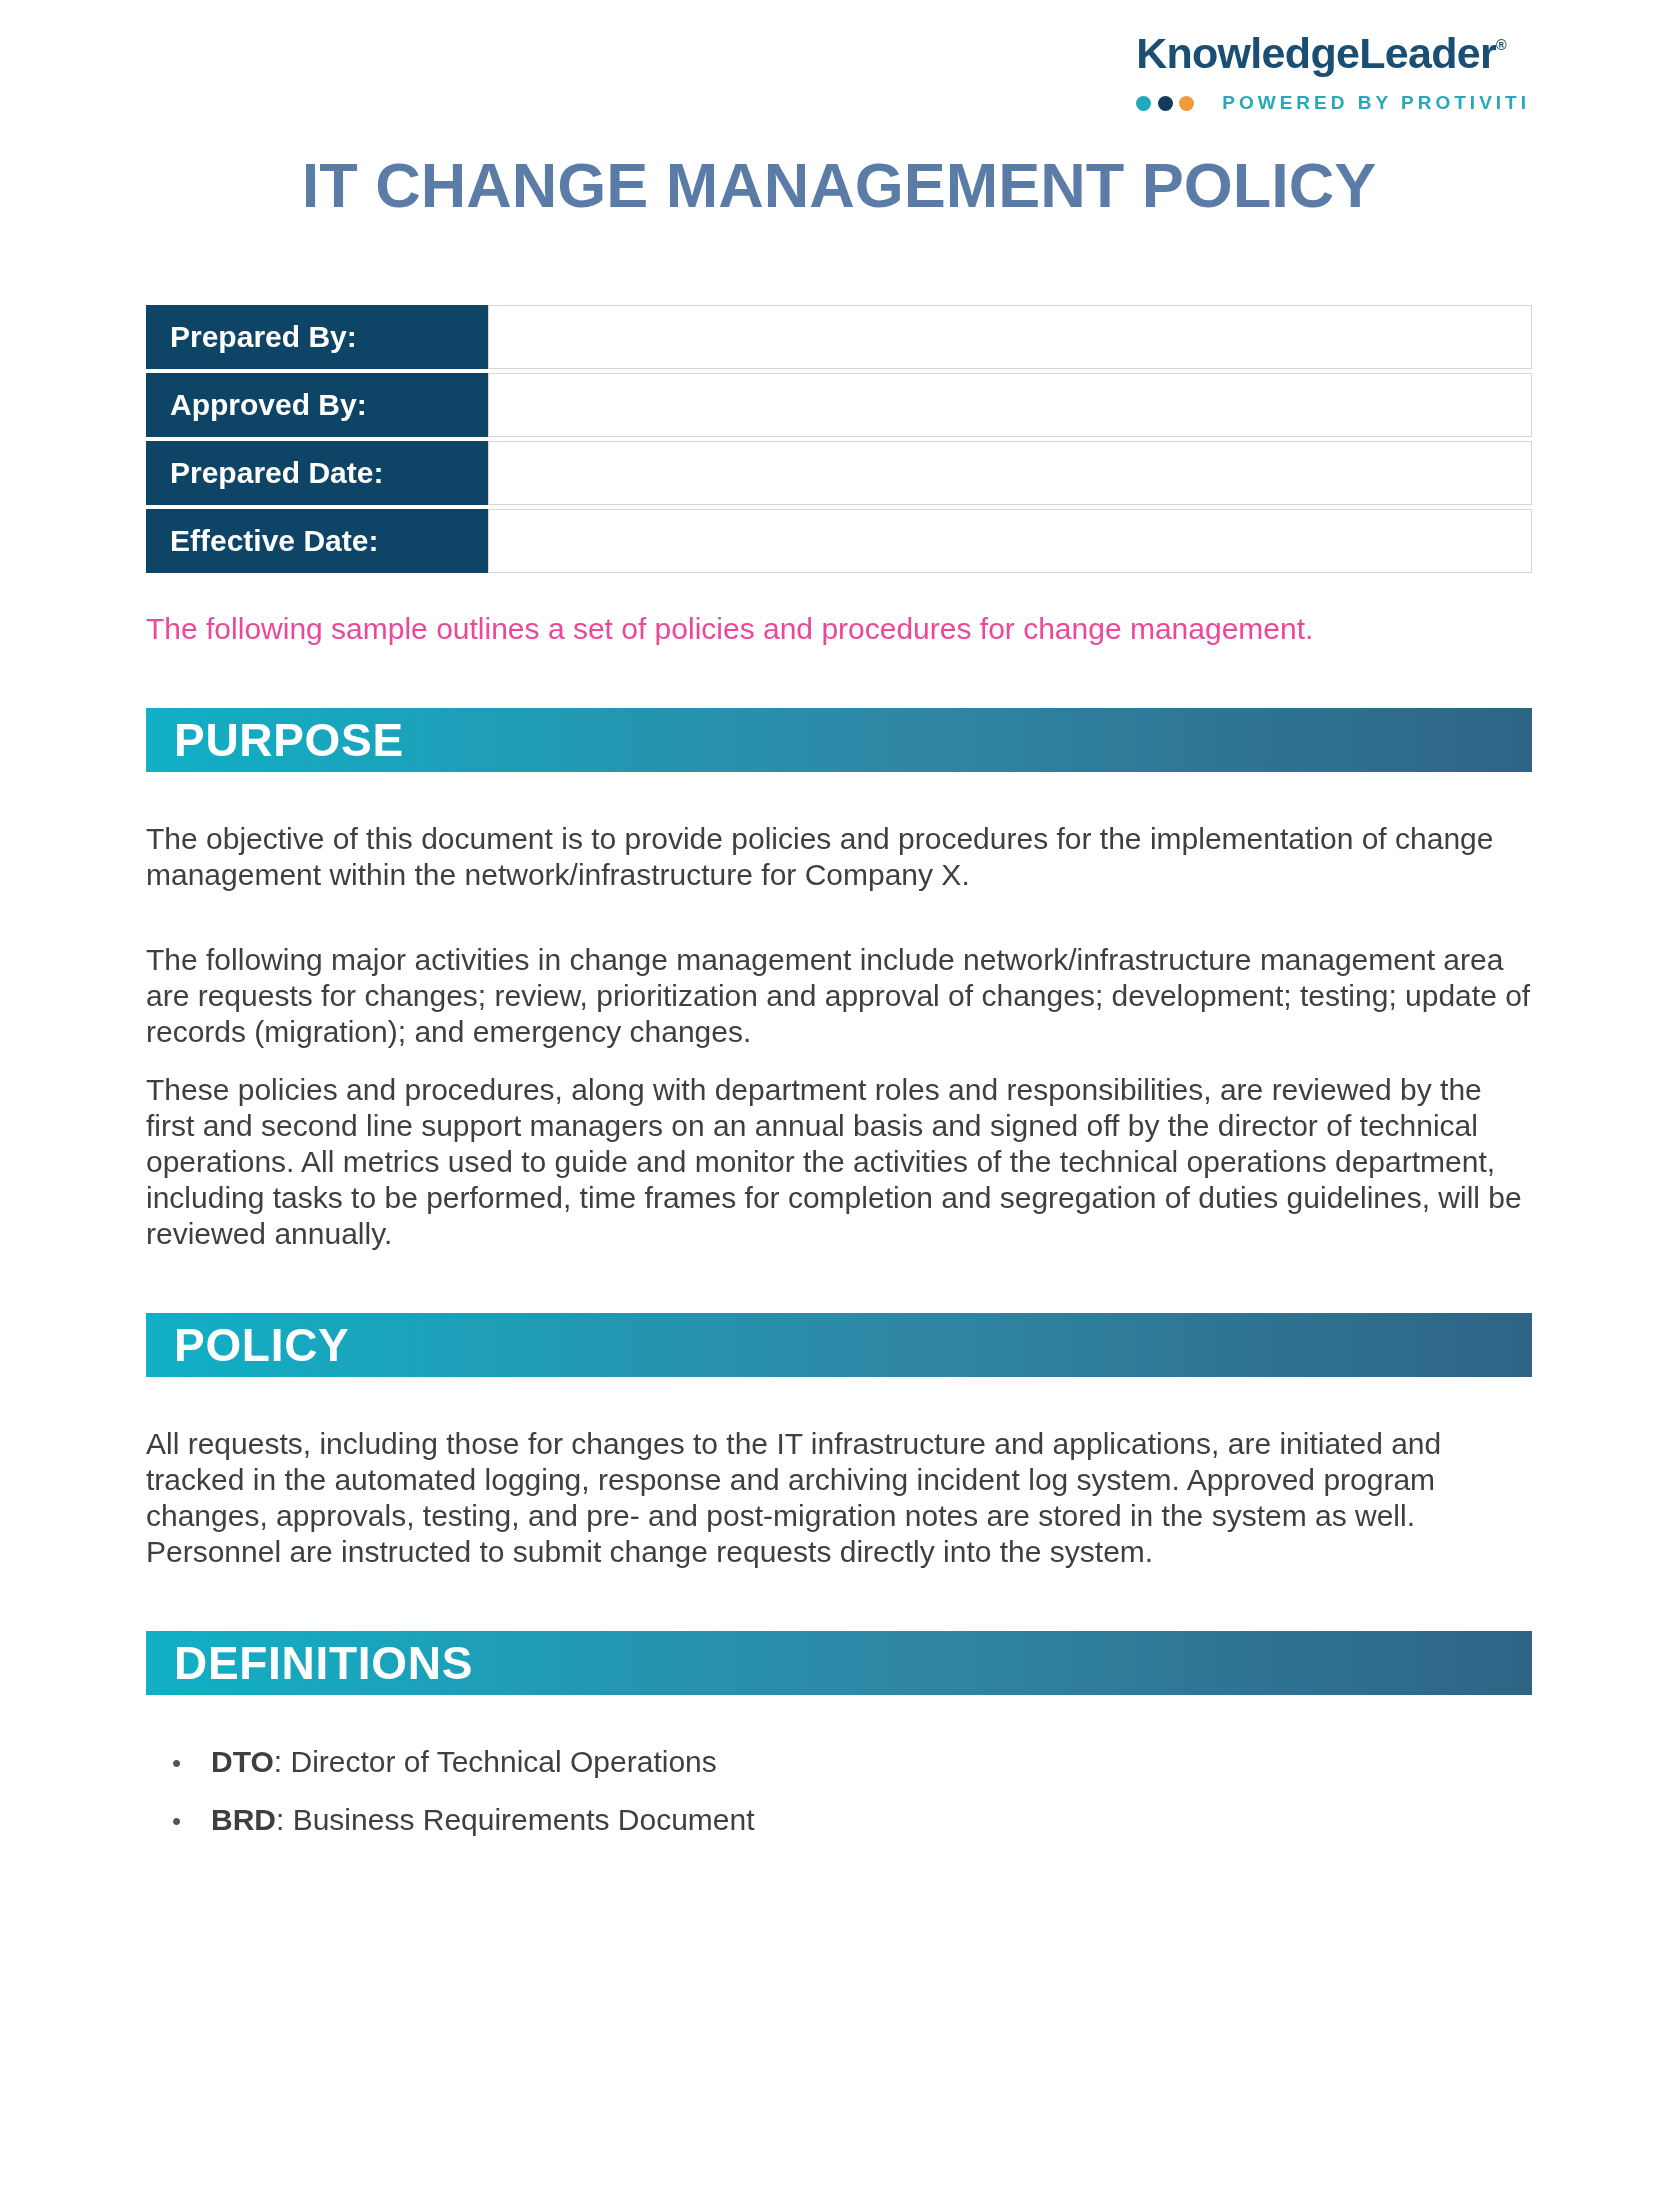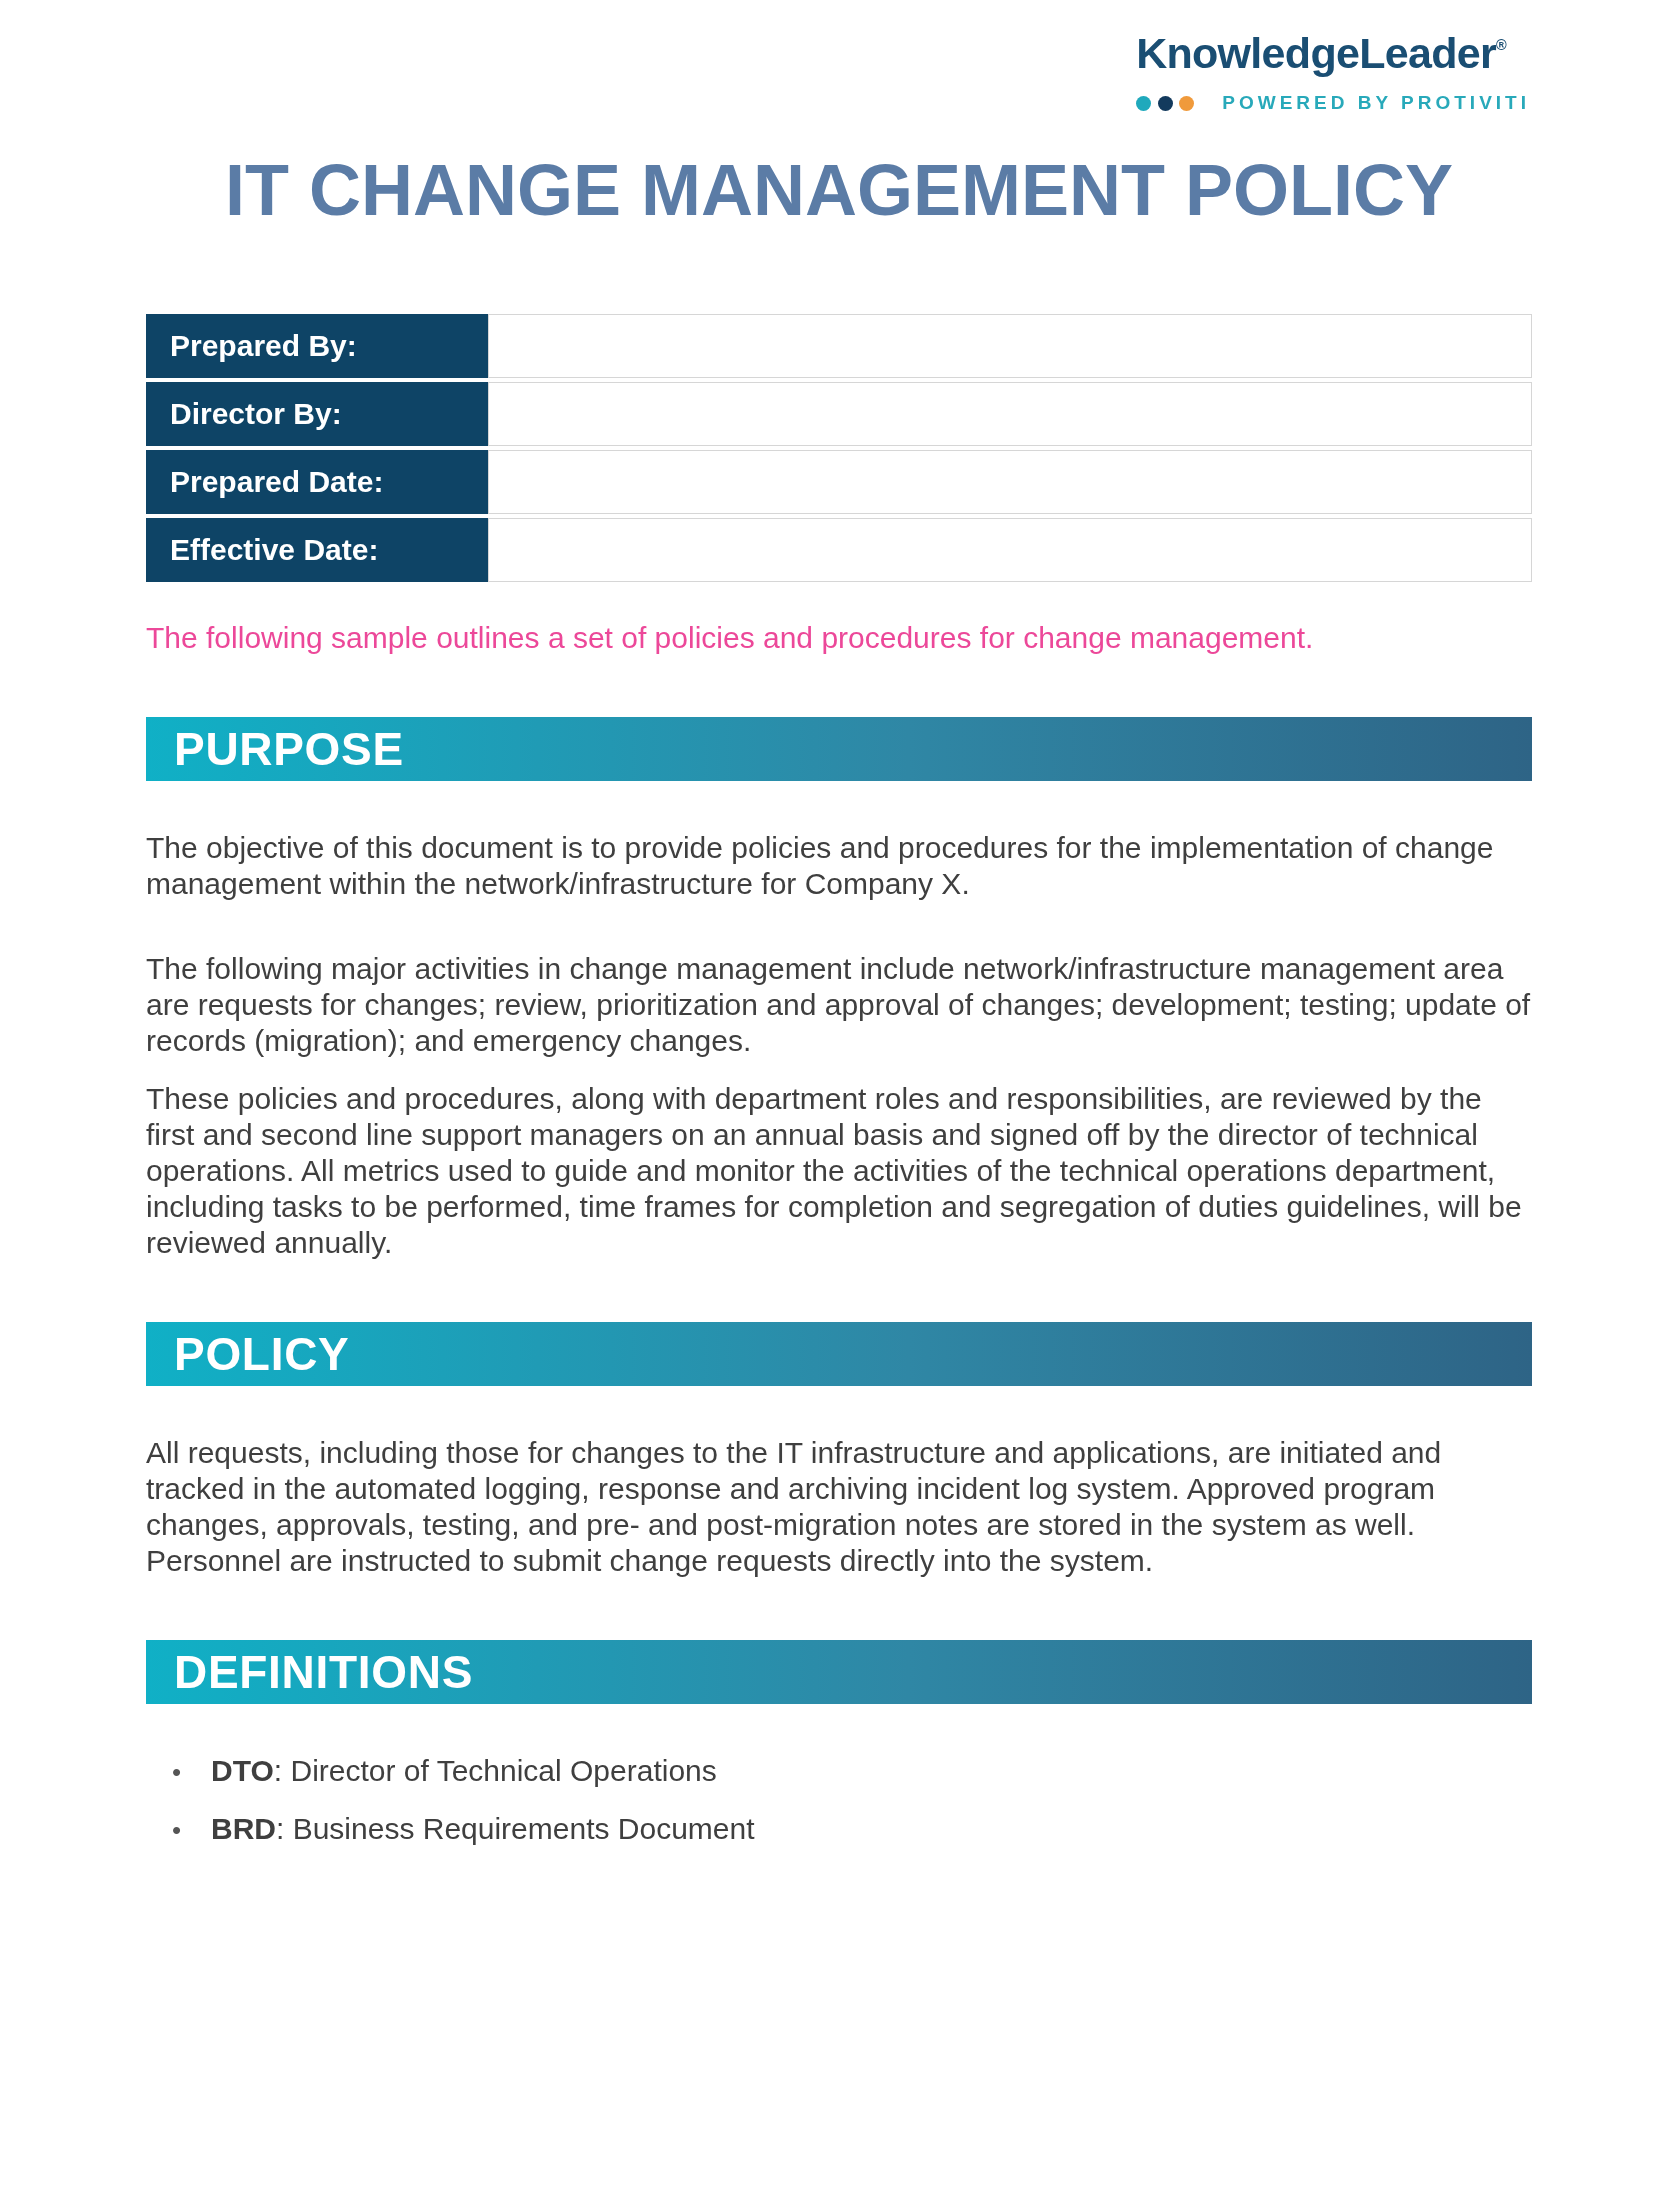--- a/index.html
+++ b/index.html
@@ -54,21 +54,21 @@
     font-size: 19px;
     font-weight: bold;
     letter-spacing: 4px;
     color: #28a9ba;
   }
 
   
   .doc-title {
     margin-top: 128px;
     text-align: center;
-    font-size: 72px;
+    font-size: 63px;
     font-weight: bold;
     letter-spacing: 0px;
     color: #5b7ca6;
     line-height: 1;
   }
 
   
   .meta-table {
     width: 100%;
     margin-top: 84px;
@@ -161,21 +161,21 @@
 
   <h1 class="doc-title">IT CHANGE MANAGEMENT POLICY</h1>
 
   <table class="meta-table">
     <tbody>
       <tr>
         <td class="meta-label">Prepared By:</td>
         <td class="meta-value"></td>
       </tr>
       <tr>
-        <td class="meta-label">Director By:</td>
+        <td class="meta-label">Approved By:</td>
         <td class="meta-value"></td>
       </tr>
       <tr>
         <td class="meta-label">Prepared Date:</td>
         <td class="meta-value"></td>
       </tr>
       <tr>
         <td class="meta-label">Effective Date:</td>
         <td class="meta-value"></td>
       </tr>

